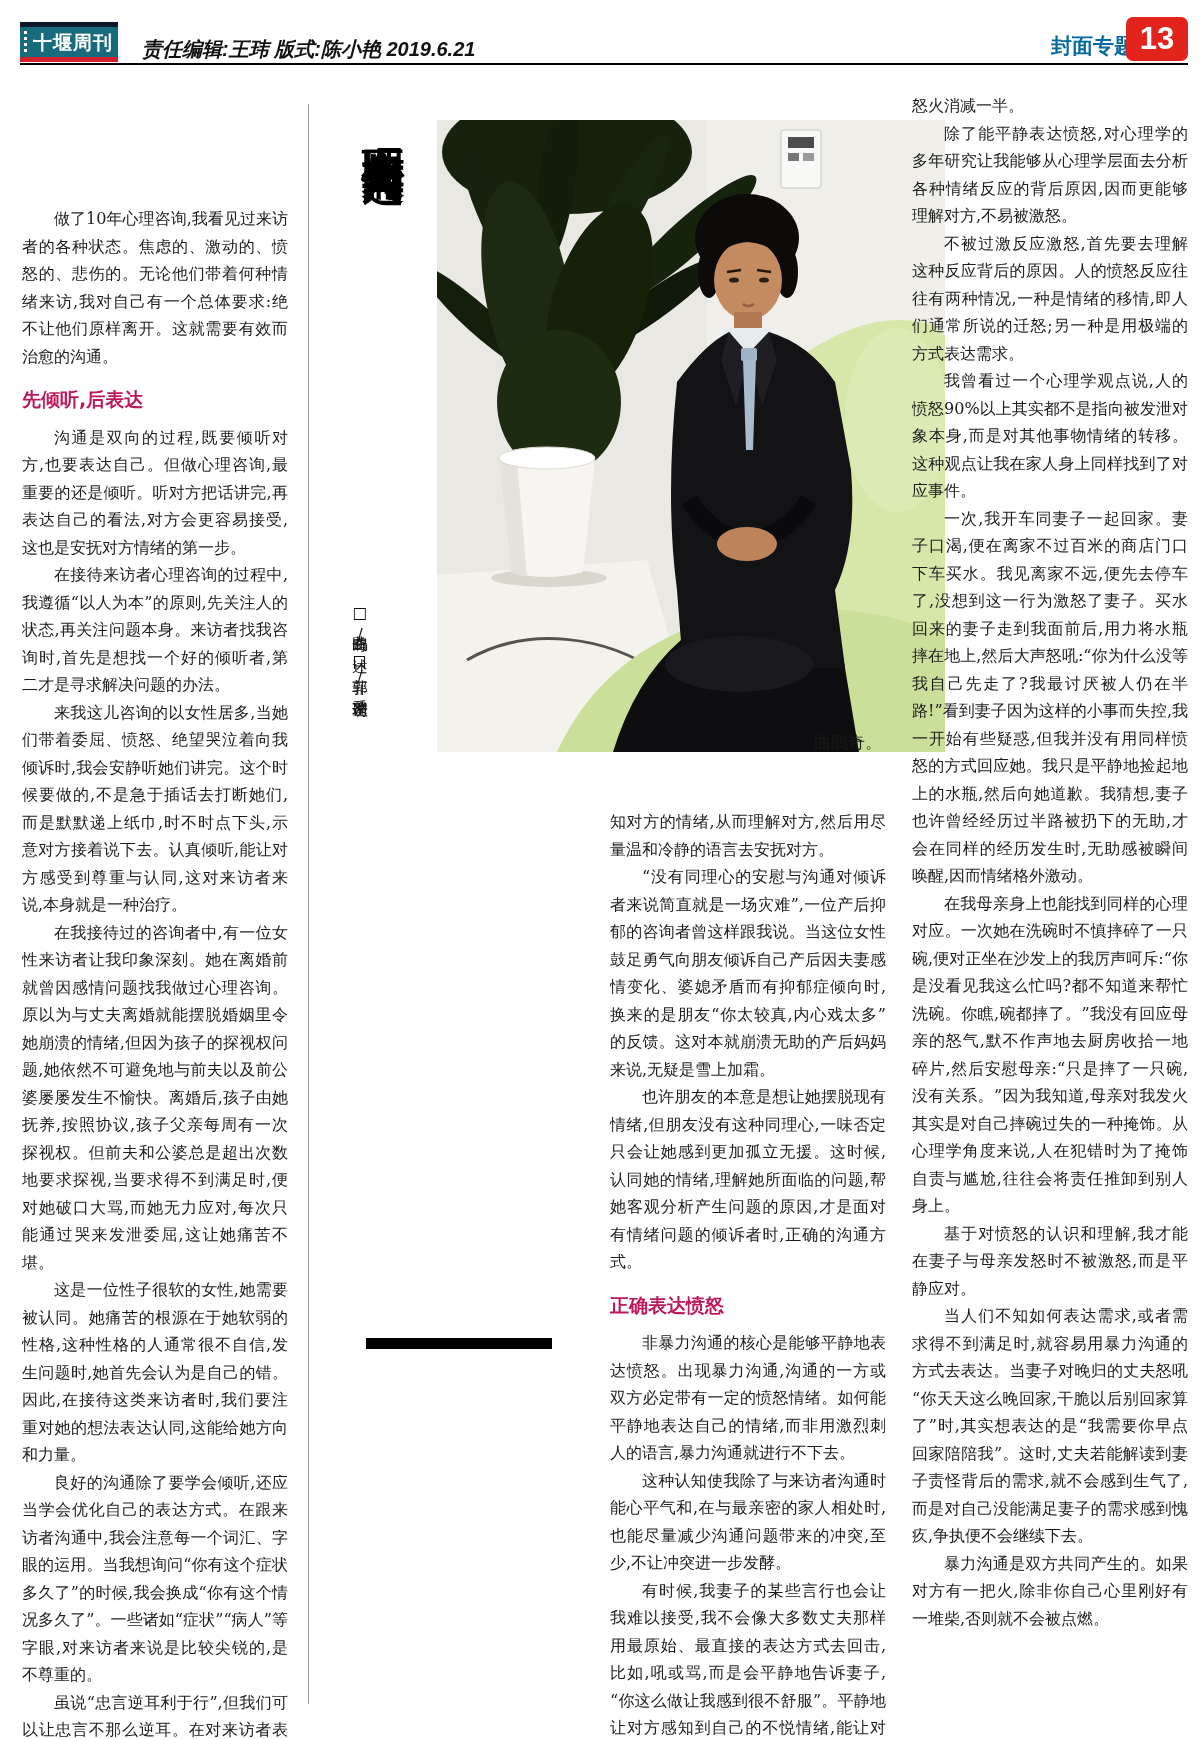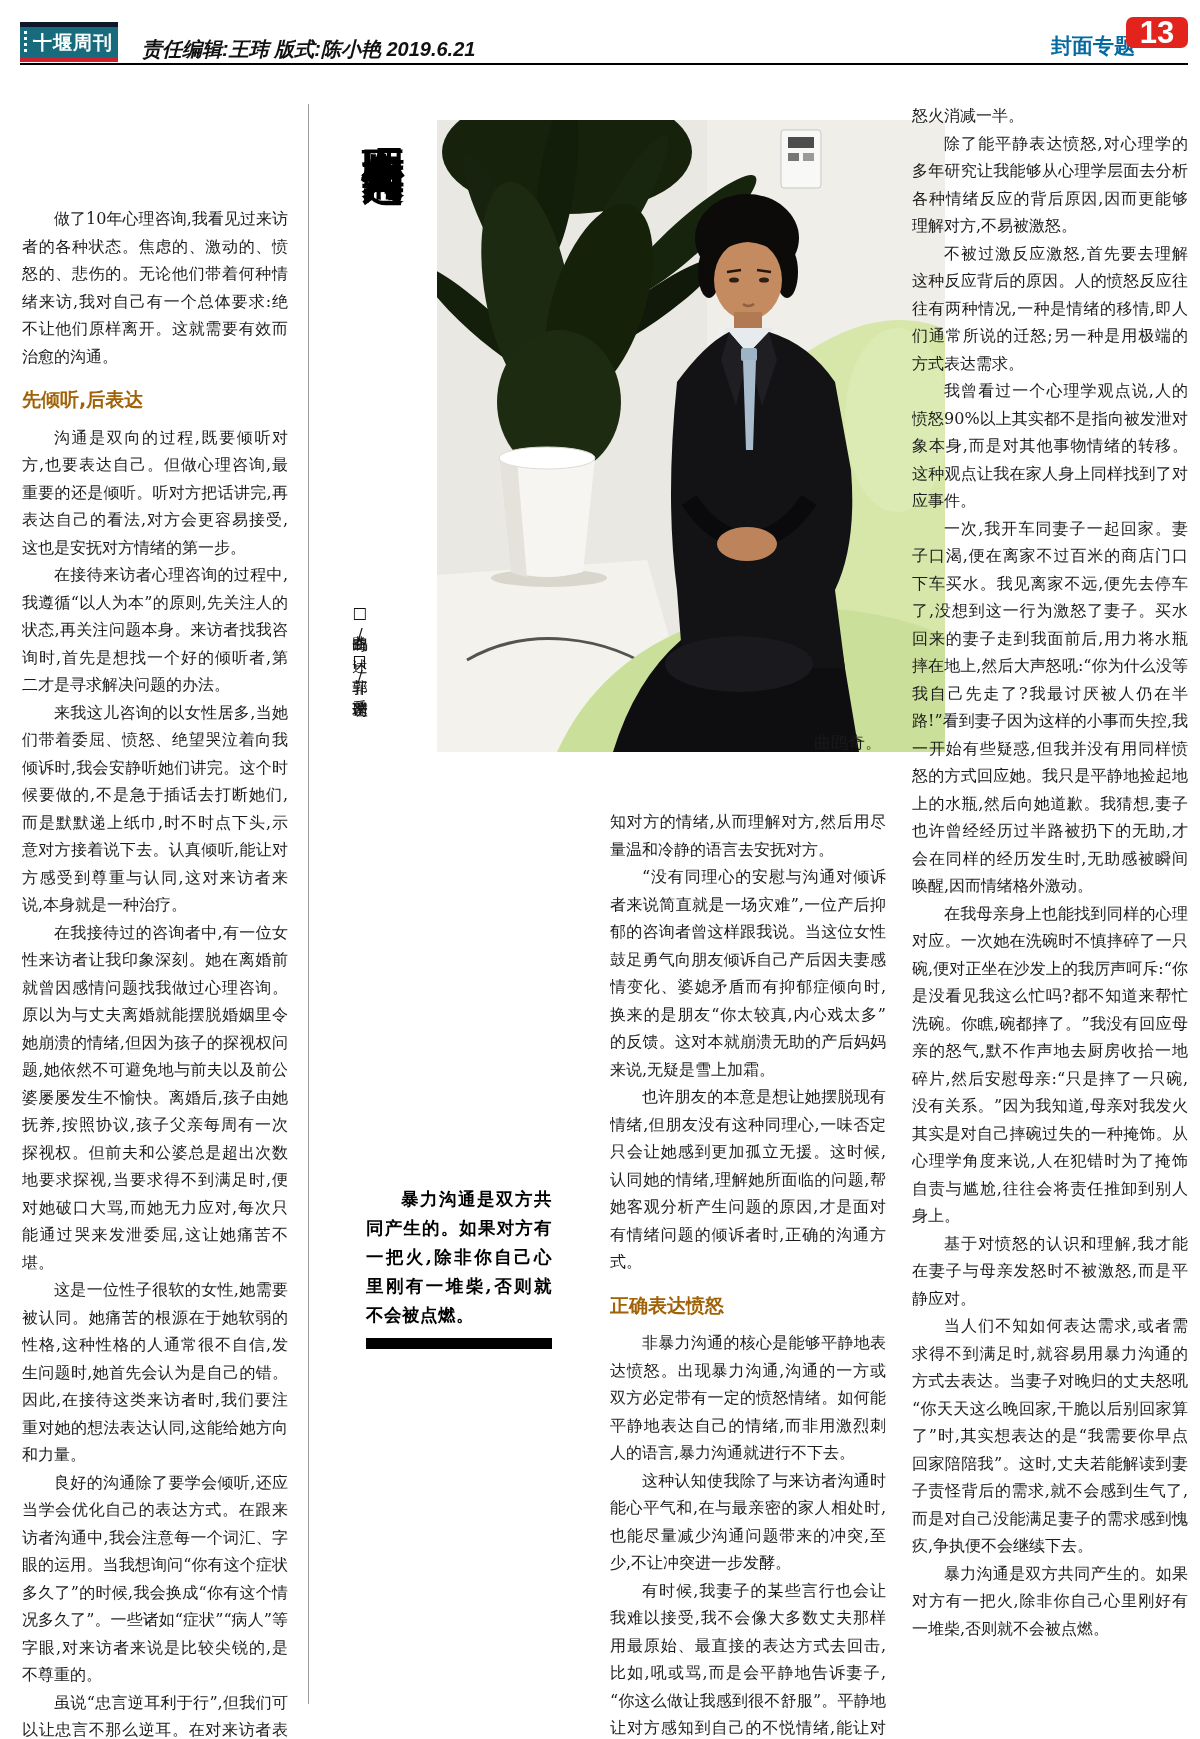--- a/index.html
+++ b/index.html
@@ -19,21 +19,21 @@
     display:block;text-align:center;color:#ffffff;font-weight:bold;
     font-family:"DejaVu Serif",serif;font-size:19px;line-height:30px;letter-spacing:1px;
     padding-left:8px;}
   .logo-side-marks{position:absolute;left:4px;top:4px;display:flex;flex-direction:column;gap:3px;}
   .logo-side-marks i{display:block;width:3px;height:3px;background:#ffffff;}
   .editor-line{position:absolute;left:142px;top:36px;
     font-family:"Liberation Sans",sans-serif;font-style:italic;font-weight:bold;
     font-size:20px;color:#111;}
   .section-label{position:absolute;left:1051px;top:32px;
     font-family:"DejaVu Sans",sans-serif;font-weight:bold;font-size:21px;color:#0369a1;}
-  .page-number{position:absolute;left:1126px;top:17px;width:62px;height:31px;
+  .page-number{position:absolute;left:1126px;top:17px;width:62px;height:44px;
     background:#e2241d;border-radius:7px;color:#fff;
     font-family:"Liberation Sans",sans-serif;font-weight:bold;font-size:31px;
     display:flex;align-items:center;justify-content:center;}
   .header-rule{position:absolute;left:20px;top:63px;width:1168px;height:2px;background:#000;}
   
   .col-rule{position:absolute;left:308px;top:104px;width:1px;height:1600px;background:#9a9a9a;}
   
   .main-title{position:absolute;left:327px;top:112px;height:460px;
     writing-mode:vertical-rl;text-orientation:upright;
     font-family:"DejaVu Serif",serif;font-weight:bold;font-size:42px;
@@ -48,26 +48,26 @@
     text-align:right;font-family:Liberation Mono, monospace;font-size:17px;color:#1a1a1a;}
   
   .pullquote{position:absolute;left:366px;top:1185px;width:186px;
     font-family:"DejaVu Serif",serif;font-weight:bold;font-size:17.5px;
     line-height:29px;text-align:justify;text-indent:2em;letter-spacing:0.5px;color:#000;}
   .pullquote-bar{position:absolute;left:366px;top:1338px;width:186px;height:11px;background:#000;}
   
   .textcol{position:absolute;font-size:16px;line-height:27.5px;text-align:justify;overflow:hidden;}
   .col-left  {left:22px; top:205px; width:266px;height:1534px;}
   .col-mid   {left:610px;top:808px; width:276px;height:931px;}
-  .col-right {left:912px;top:102px; width:276px;height:1637px;}
+  .col-right {left:912px;top:92px; width:276px;height:1637px;}
   .textcol p{margin:0;text-indent:2em;}
   .textcol p.flush{text-indent:0;}
   .col-heading{
     font-family:"DejaVu Sans","Liberation Sans",sans-serif;
-    font-size:19px;font-weight:bold;margin:16px 0 10px 0;color:#a16207;text-indent:0;}
+    font-size:19px;font-weight:bold;margin:16px 0 10px 0;color:#be185d;text-indent:0;}
 </style>
 </head>
 <body>
 
 <div class="page">
 
   <div class="masthead">
     <span class="logo-side-marks">
         <i></i>
         <i></i>
@@ -151,21 +151,20 @@
         <path d="M306 240 L319 240 L316 330 L309 330 Z" fill="#a9bccd"></path>
         <path d="M252 380 Q276 416 306 420" stroke="#0a0a0c" stroke-width="18" fill="none"></path>
         <path d="M372 380 Q348 416 316 420" stroke="#0a0a0c" stroke-width="18" fill="none"></path>
         <ellipse cx="310" cy="424" rx="30" ry="17" fill="#bd835a"></ellipse>
         <ellipse cx="302" cy="544" rx="74" ry="28" fill="#1a191d"></ellipse>
       </g>
     </svg>
   </figure>
   <figcaption class="photo-caption">曲鹍奇。</figcaption>
 
-  <div class="pullquote">暴力沟通是双方共同产生的。如果对方有一把火,除非你自己心里刚有一堆柴,否则就不会被点燃。</div>
   <div class="pullquote-bar"></div>
 
   <div class="textcol col-left">
       <p class="body-para">做了10年心理咨询,我看见过来访者的各种状态。焦虑的、激动的、愤怒的、悲伤的。无论他们带着何种情绪来访,我对自己有一个总体要求:绝不让他们原样离开。这就需要有效而治愈的沟通。</p>
       <h3 class="col-heading">先倾听,后表达</h3>
       <p class="body-para">沟通是双向的过程,既要倾听对方,也要表达自己。但做心理咨询,最重要的还是倾听。听对方把话讲完,再表达自己的看法,对方会更容易接受,这也是安抚对方情绪的第一步。</p>
       <p class="body-para">在接待来访者心理咨询的过程中,我遵循“以人为本”的原则,先关注人的状态,再关注问题本身。来访者找我咨询时,首先是想找一个好的倾听者,第二才是寻求解决问题的办法。</p>
       <p class="body-para">来我这儿咨询的以女性居多,当她们带着委屈、愤怒、绝望哭泣着向我倾诉时,我会安静听她们讲完。这个时候要做的,不是急于插话去打断她们,而是默默递上纸巾,时不时点下头,示意对方接着说下去。认真倾听,能让对方感受到尊重与认同,这对来访者来说,本身就是一种治疗。</p>
       <p class="body-para">在我接待过的咨询者中,有一位女性来访者让我印象深刻。她在离婚前就曾因感情问题找我做过心理咨询。原以为与丈夫离婚就能摆脱婚姻里令她崩溃的情绪,但因为孩子的探视权问题,她依然不可避免地与前夫以及前公婆屡屡发生不愉快。离婚后,孩子由她抚养,按照协议,孩子父亲每周有一次探视权。但前夫和公婆总是超出次数地要求探视,当要求得不到满足时,便对她破口大骂,而她无力应对,每次只能通过哭来发泄委屈,这让她痛苦不堪。</p>
       <p class="body-para">这是一位性子很软的女性,她需要被认同。她痛苦的根源在于她软弱的性格,这种性格的人通常很不自信,发生问题时,她首先会认为是自己的错。因此,在接待这类来访者时,我们要注重对她的想法表达认同,这能给她方向和力量。</p>

